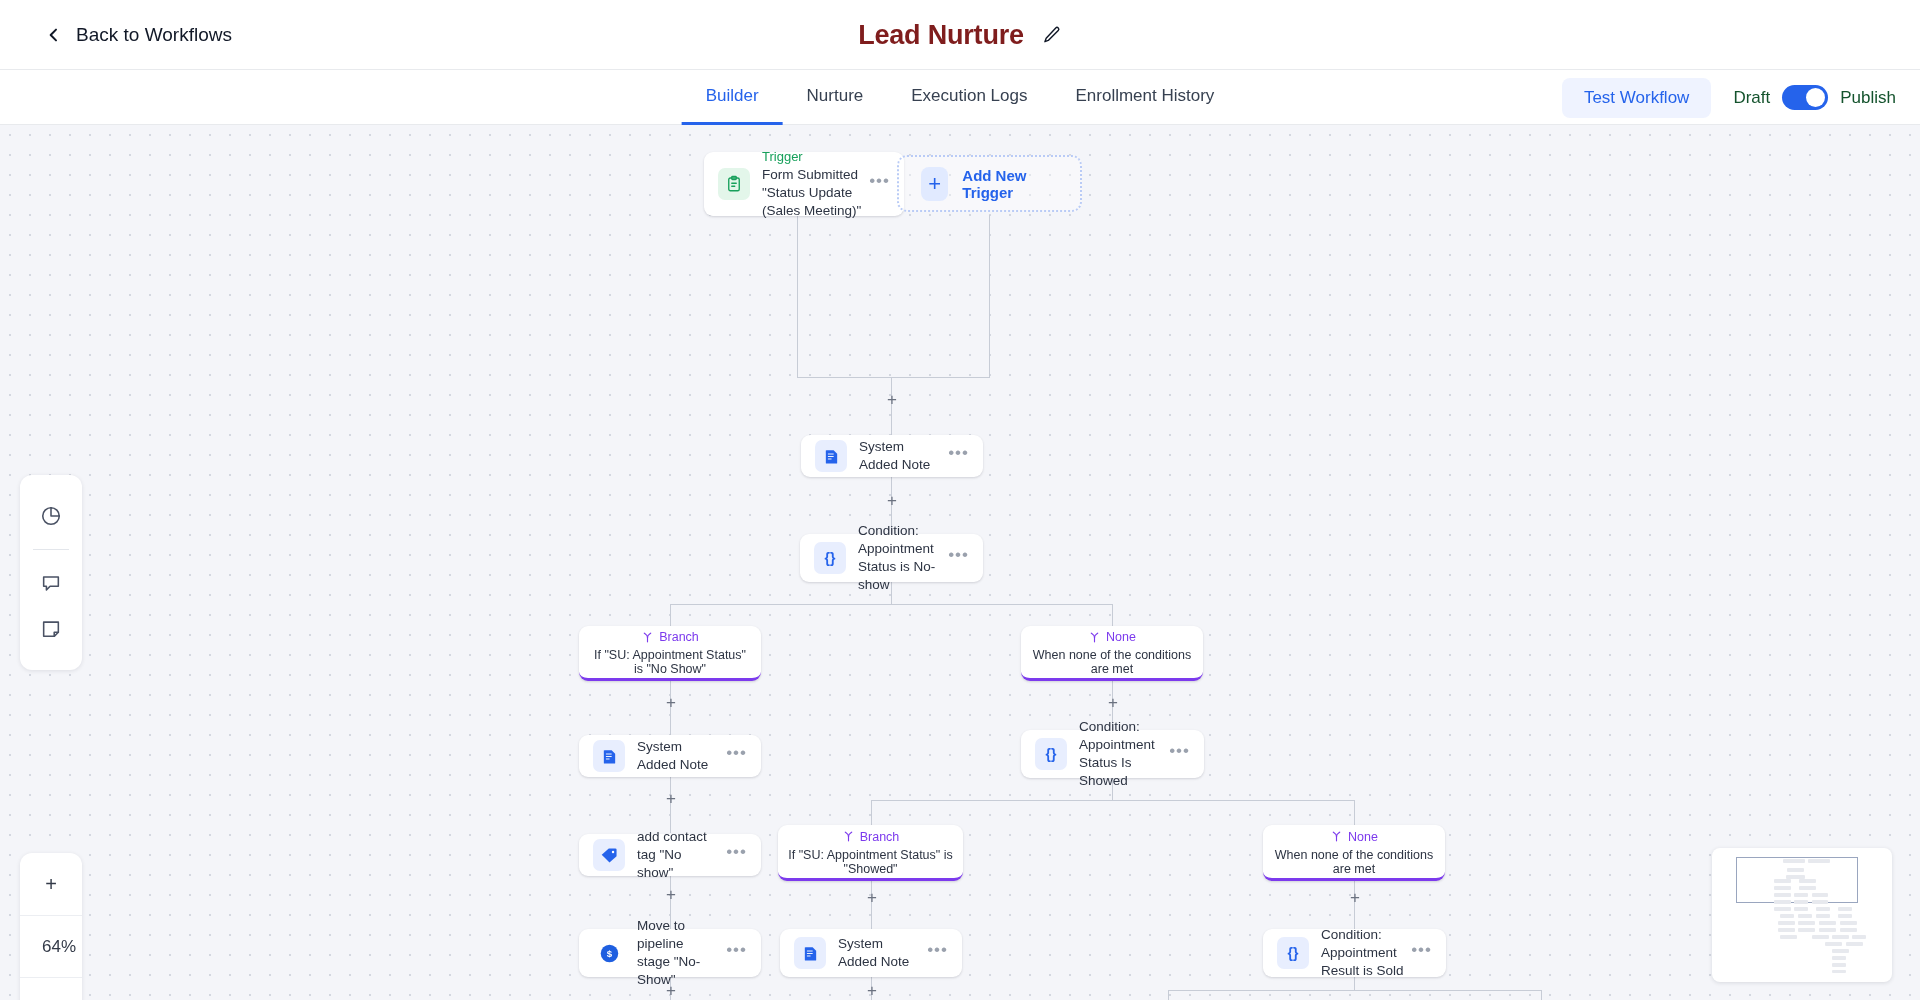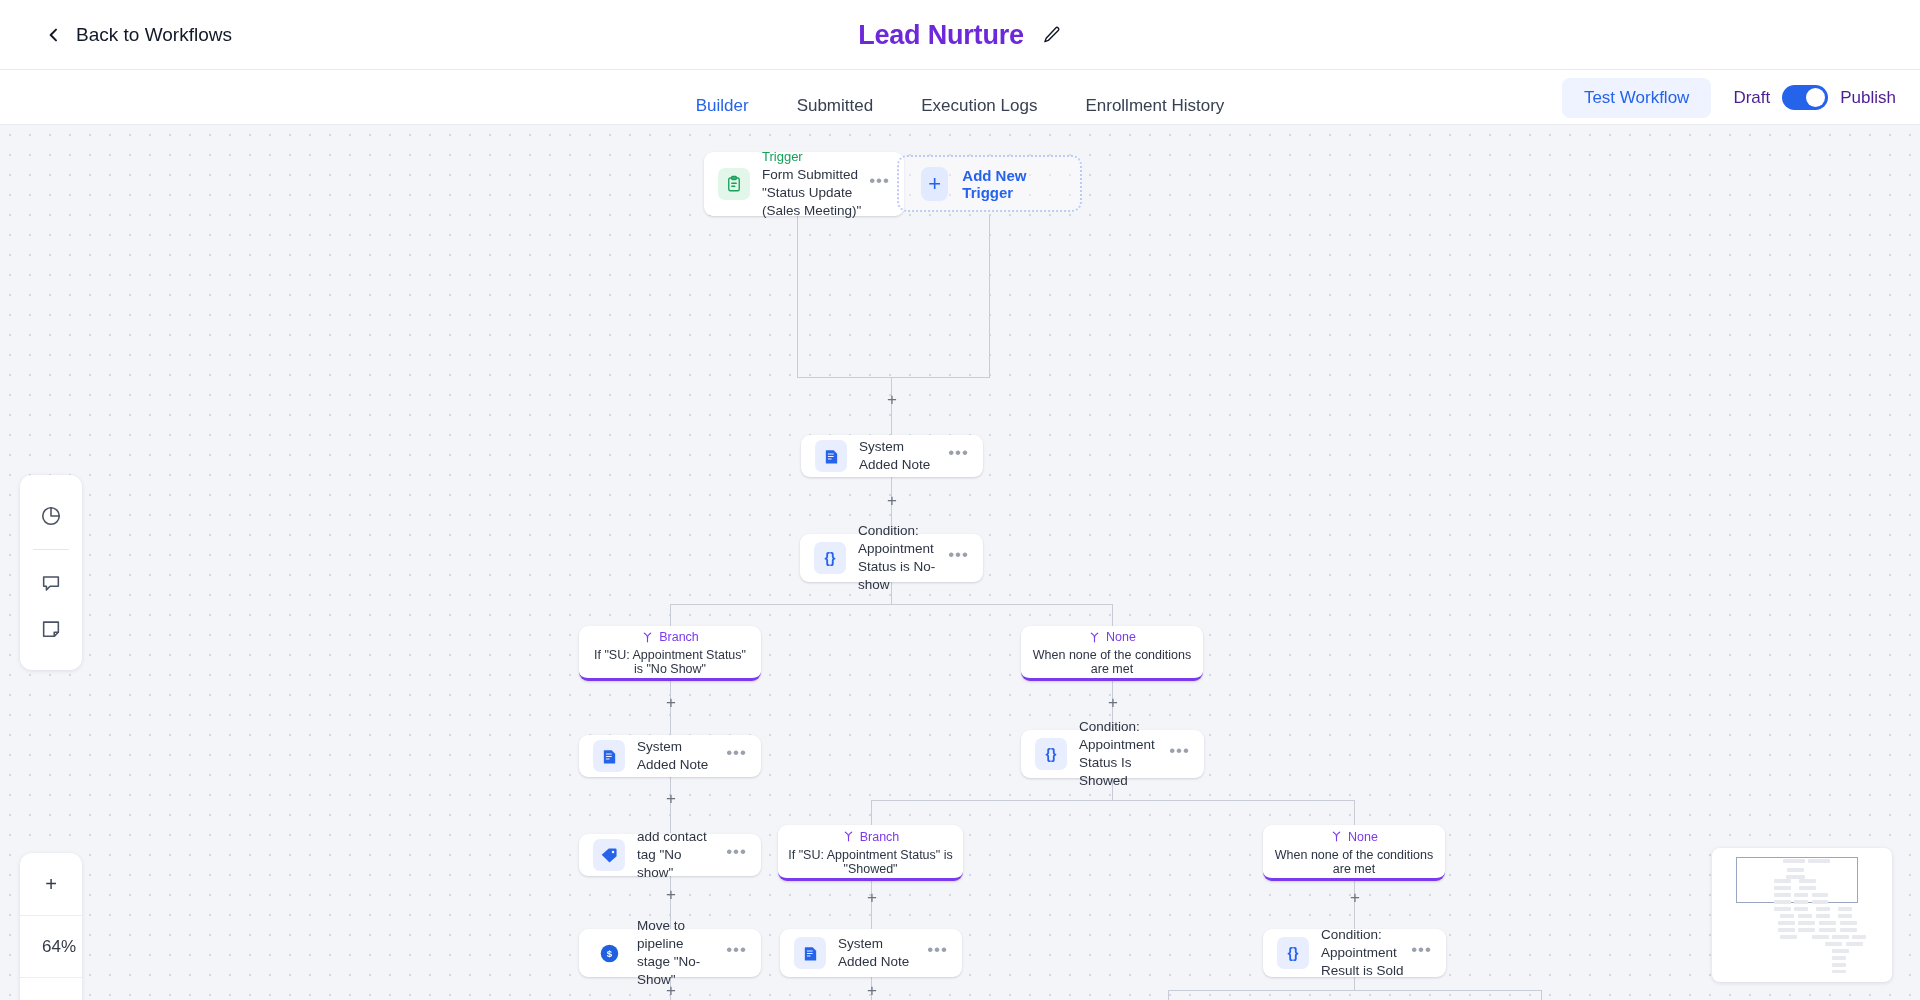--- a/index.html
+++ b/index.html
@@ -24,21 +24,21 @@
     margin-left: 46px; cursor: pointer; text-align: right;
   }
   .back-chevron { width: 16px; height: 16px; display: block; }
   .back-text { font-size: 19px; color: #111827; font-weight: 400; }
 
   .title-wrap {
     position: absolute; left: 0; right: 0; top: 0; height: 70px;
     display: flex; align-items: center; justify-content: center;
     gap: 18px; pointer-events: none;
   }
-  .wf-title { font-size: 27px; font-weight: 700; color: #6d28d9; letter-spacing: -0.2px; }
+  .wf-title { font-size: 27px; font-weight: 700; color: #7f1d1d; letter-spacing: -0.2px; }
   .pencil { width: 20px; height: 20px; pointer-events: auto; cursor: pointer; }
 
   .topbar-right {
     position: absolute; right: 24px; top: 0; height: 70px;
     display: flex; align-items: center; gap: 20px;
   }
   .avatar {
     width: 42px; height: 42px; border-radius: 50%;
     background: #aee6f5;
     color: #ffffff; font-size: 14px; font-weight: 400;
@@ -62,21 +62,21 @@
 
   
   .tabbar {
     position: absolute; top: 70px; left: 0;
     width: 1920px; height: 55px;
     background: #ffffff;
     border-bottom: 1px solid #e8eaed;
   }
   .tabs {
     position: absolute; left: 50%; transform: translateX(-50%);
-    top: 10px; height: 55px;
+    top: 0; height: 55px;
     display: flex; align-items: stretch; gap: 0;
   }
   .tab {
     padding: 0 24px;
     display: flex; align-items: center;
     font-size: 17px; color: #374151;
     cursor: pointer;
     border-bottom: 3px solid transparent;
     white-space: nowrap;
   }
@@ -86,21 +86,21 @@
     position: absolute; right: 24px; top: 0; height: 55px;
     display: flex; align-items: center; gap: 22px;
   }
   .test-btn {
     background: #eff3ff; color: #2563eb;
     border: none; border-radius: 8px;
     height: 40px; padding: 0 22px;
     font-size: 17px; font-family: inherit; cursor: pointer;
   }
   .toggle-group { display: flex; align-items: center; gap: 12px; }
-  .toggle-label { font-size: 17px; color: #4c1d95; }
+  .toggle-label { font-size: 17px; color: #14532d; }
   .toggle {
     width: 46px; height: 25px; border-radius: 13px;
     background: #2563eb; position: relative; cursor: pointer;
   }
   .toggle-knob {
     position: absolute; right: 3px; top: 3px;
     width: 19px; height: 19px; border-radius: 50%;
     background: #fff;
   }
 
@@ -253,21 +253,21 @@
     <svg class="pencil" viewBox="0 0 24 24" fill="none" stroke="#111827" stroke-width="1.7" stroke-linecap="round" stroke-linejoin="round">
       <path d="M16.5 3.5a2.1 2.1 0 0 1 3 3L7.5 18.5 3.5 20l1.5-4z"></path>
     </svg>
   </div>
 
 </div>
 
 <div class="tabbar">
   <div class="tabs">
     <div class="tab active">Builder</div>
-    <div class="tab">Submitted</div>
+    <div class="tab">Nurture</div>
     <div class="tab">Execution Logs</div>
     <div class="tab">Enrollment History</div>
   </div>
   <div class="tabbar-right">
     <button class="test-btn">Test Workflow</button>
     <div class="toggle-group">
       <span class="toggle-label">Draft</span>
       <div class="toggle">
         <div class="toggle-knob"></div>
       </div>

